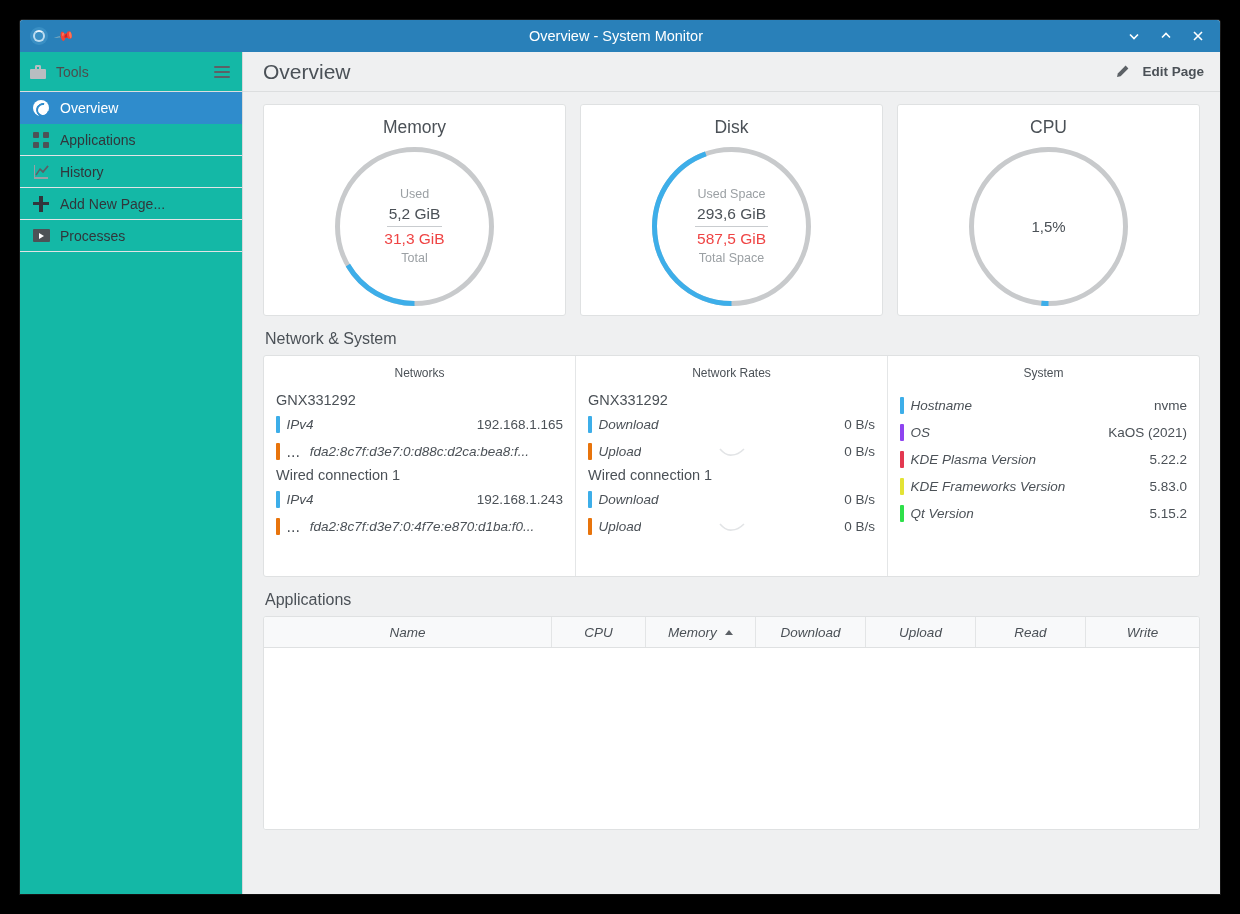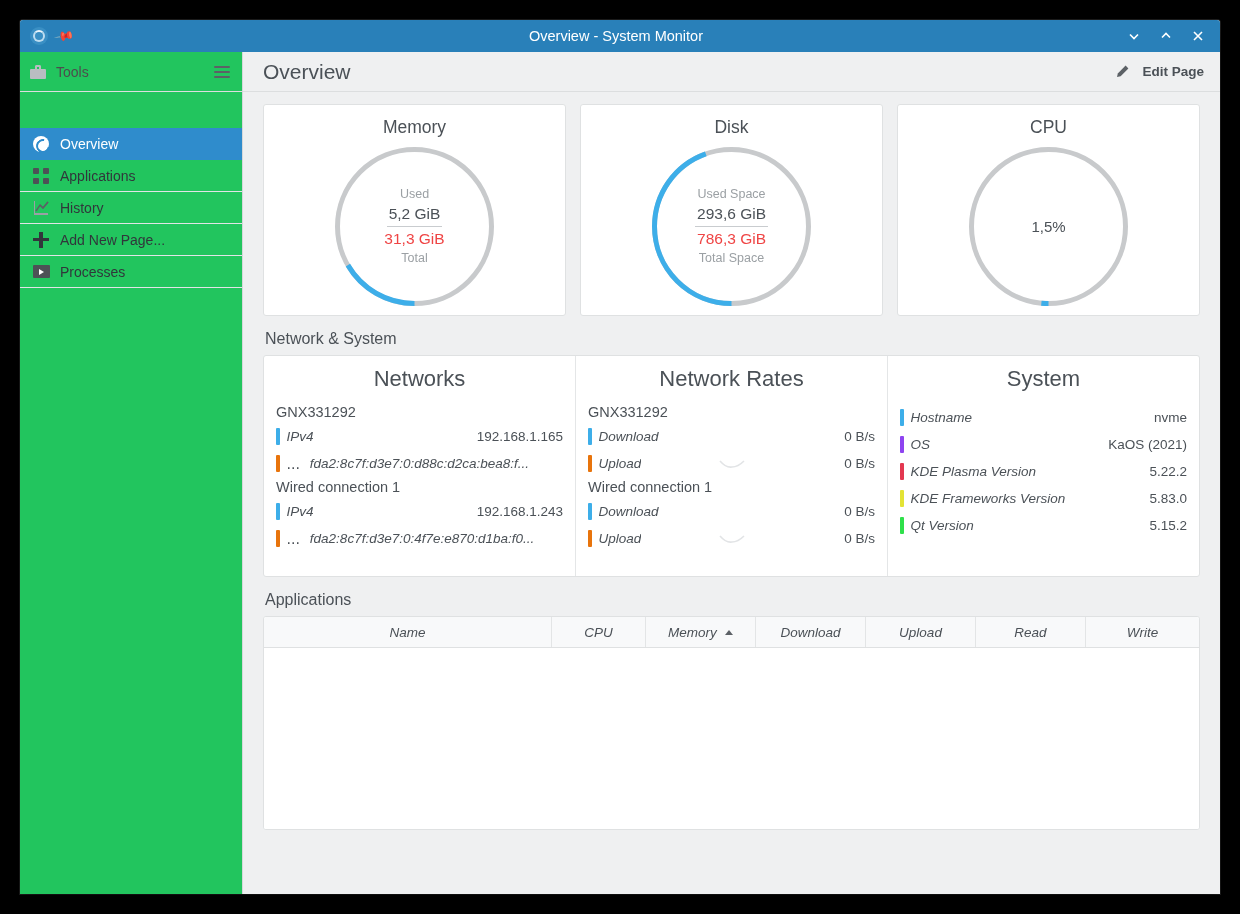--- a/index.html
+++ b/index.html
@@ -52,23 +52,23 @@
     width: 16px; height: 16px; position: relative; cursor: default;
   }
   .tb-btn svg { display: block; }
 
   
   #shell { flex: 1; display: flex; background: #eff0f1; min-height: 0; }
 
   
   #sidebar {
     width: 223px; min-width: 223px;
-    background: #22c55e;
+    background: #14b8a6;
     border-right: 1px solid #d6d8da;
-    display: flex; flex-direction: column; gap: 36px;
+    display: flex; flex-direction: column;
   }
   .side-head {
     height: 40px; display: flex; align-items: center;
     padding: 0 12px 0 10px; gap: 10px;
     border-bottom: 1px solid #dcdedf;
   }
   .side-head .toolbox {
     width: 16px; height: 14px; position: relative;
   }
   .side-head .toolbox .box {
@@ -157,21 +157,21 @@
   
   .section-label { font-size: 16px; color: #4b5157; margin: 14px 0 7px 2px; }
 
   
   .trio {
     background: #ffffff; border: 1px solid #dfe1e2; border-radius: 3px;
     display: flex; height: 222px;
   }
   .trio-col { flex: 1; padding: 10px 12px 10px 12px; min-width: 0; }
   .trio-col + .trio-col { border-left: 1px solid #e4e6e7; }
-  .trio-title { text-align: center; font-size: 22px; color: #4b5157; margin-bottom: 12px; }
+  .trio-title { text-align: center; font-size: 12px; color: #4b5157; margin-bottom: 12px; }
   .grp-name { font-size: 14.5px; color: #4b5157; margin: 2px 0 3px 0; }
   .row {
     display: flex; align-items: center; height: 27px; position: relative;
   }
   .swatch { width: 3.5px; height: 17px; border-radius: 1px; margin-right: 7px; flex: 0 0 3.5px; }
   .row-label { font-size: 13.5px; color: #4b5157; white-space: nowrap; overflow: hidden; text-overflow: ellipsis; font-style: italic; }
   .row-value { margin-left: auto; font-size: 13.5px; color: #4b5157; white-space: nowrap; padding-left: 8px; }
   .row.truncated .row-label { color: #4b5157; }
   .ell { color: #4b5157; margin-right: 10px; }
   .sparkline { position: absolute; left: 50%; transform: translateX(-50%); bottom: 5px; opacity: 1; }
@@ -325,21 +325,21 @@
           <div class="card">
             <div class="card-title">Disk</div>
             <div class="donut-wrap">
               <svg width="165" height="165" viewBox="0 0 165 165">
                 <circle cx="82.5" cy="82.5" r="77" fill="none" stroke="#c8cacc" stroke-width="5"></circle>
                 <circle id="arc-disk" cx="82.5" cy="82.5" r="77" fill="none" stroke="#3daee9" stroke-width="5" stroke-linecap="butt" transform="rotate(90 82.5 82.5)" stroke-dasharray="215.29334455050852 268.51192410231965"></circle>
               </svg>
               <div class="donut-center">
                 <span class="dc-cap">Used Space</span>
                 <span class="dc-main">293,6 GiB</span>
-                <span class="dc-sub">786,3 GiB</span>
+                <span class="dc-sub">587,5 GiB</span>
                 <span class="dc-cap">Total Space</span>
               </div>
             </div>
           </div>
 
           <div class="card">
             <div class="card-title">CPU</div>
             <div class="donut-wrap">
               <svg width="165" height="165" viewBox="0 0 165 165">
                 <circle cx="82.5" cy="82.5" r="77" fill="none" stroke="#c8cacc" stroke-width="5"></circle>

